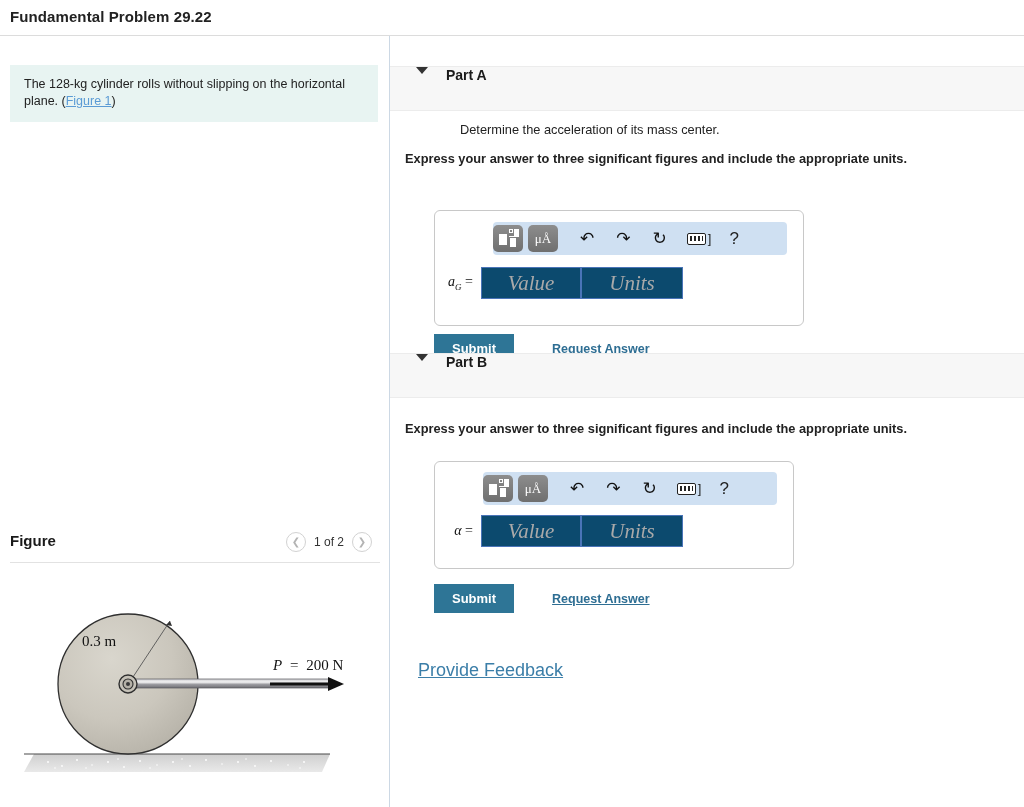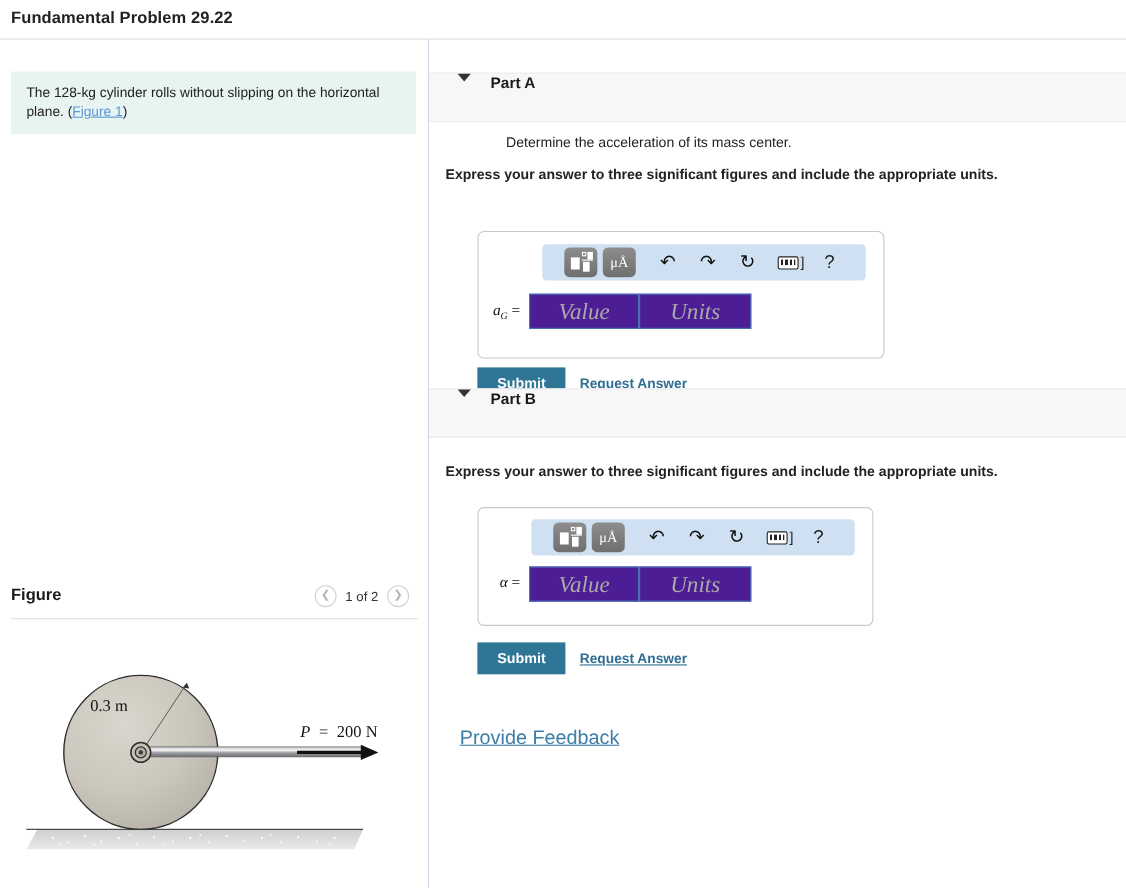--- a/index.html
+++ b/index.html
@@ -106,21 +106,21 @@
     border: 1px solid #c8c8c8;
     border-radius: 6px;
     background: #fff;
     position: relative;
   }
   .ans-toolbar {
     background: #cfe0f2;
     border-radius: 4px;
     height: 33px;
     display: flex; align-items: center;
-    padding: 0 20px;
+    padding: 0 0;
     position: absolute;
   }
   .tb-btn {
     width: 30px; height: 27px;
     border-radius: 5px;
     background: linear-gradient(#8d8d8d, #6f6f6f);
     display: inline-flex; align-items: center; justify-content: center;
     margin-right: 5px;
     position: relative;
   }
@@ -151,21 +151,21 @@
   .ans-row { position: absolute; display: flex; align-items: center; }
   .ans-sym {
     font-family: "Liberation Serif", serif;
     font-style: italic;
     font-size: 14px; color: #111;
     width: 46px; text-align: right; padding-right: 8px;
   }
   .ans-sym sub { font-size: 9px; font-style: italic; }
   .ans-field {
     border: 1.5px solid #4a74b8;
-    background: #4c1d95;
+    background: #0c4a6e;
     height: 32px;
     display: flex; align-items: center; justify-content: center;
     font-family: "Liberation Serif", serif;
     font-style: italic;
     font-size: 21px;
     color: #a9a9a9;
   }
   .f-value { width: 100px; }
   .f-units { width: 102px; border-left-width: 1.5px; }
 
@@ -174,21 +174,21 @@
   .submit-btn {
     background: #2e7596;
     color: #fff;
     font-size: 13px; font-weight: bold;
     padding: 8px 18px;
     border: none;
     line-height: 1;
     font-family: "Liberation Sans", sans-serif;
   }
   .req-link {
-    margin-left: 13px;
+    margin-left: 38px;
     color: #2e6e93;
     font-size: 12.5px; font-weight: bold;
     text-decoration: underline;
   }
   .feedback-link {
     position: absolute; left: 418px;
     color: #3b7ea8; font-size: 18px;
   }
 </style>
 </head>

